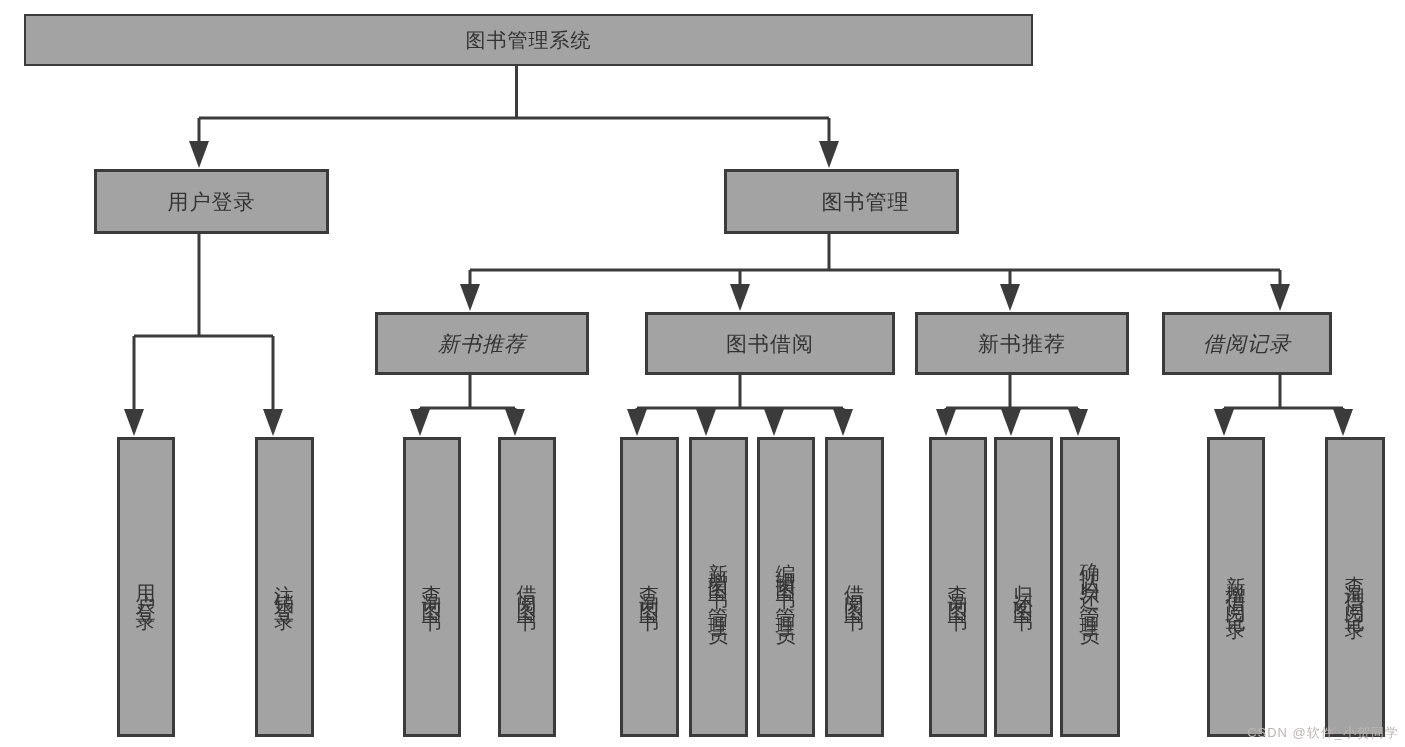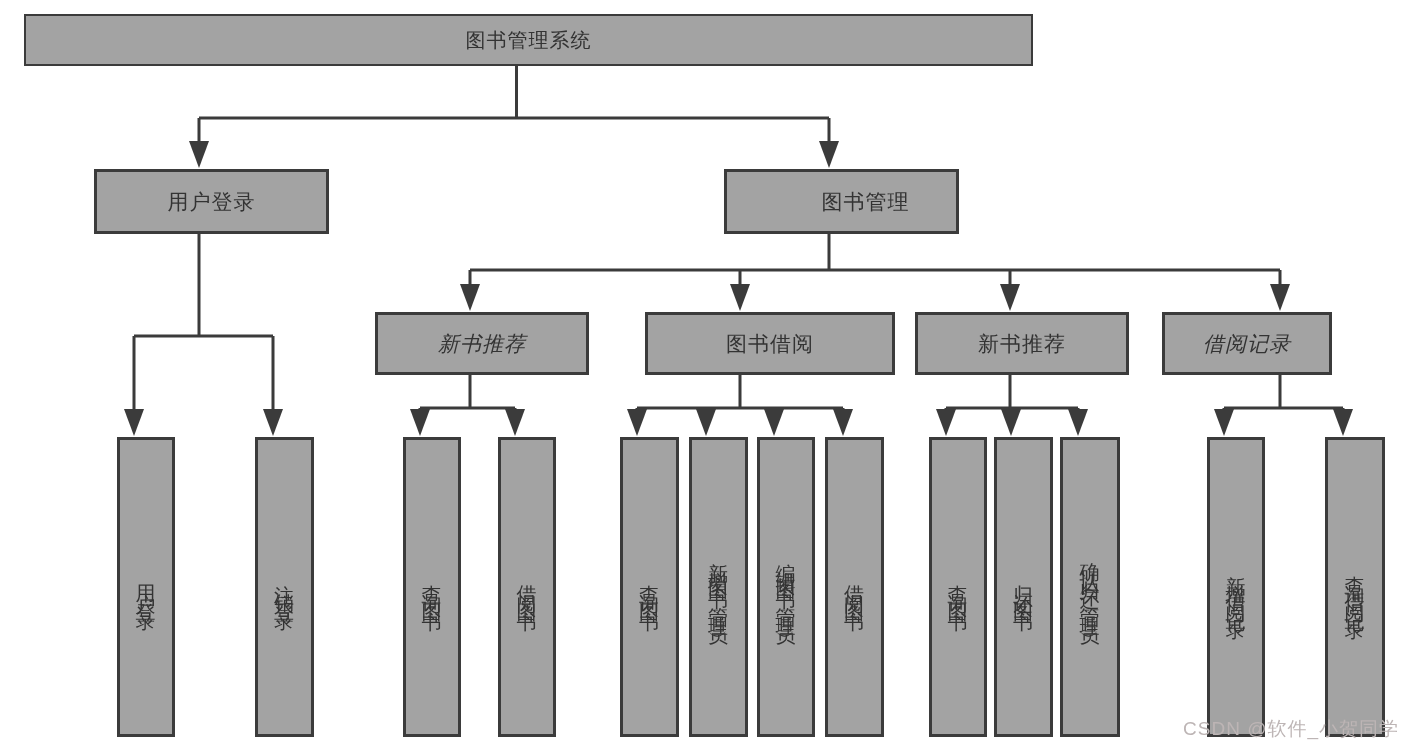--- a/index.html
+++ b/index.html
@@ -14,21 +14,21 @@
     text-align:center;
     margin-left:12px;
   }
   .root{border-width:2px;font-size:20px;letter-spacing:1px;}
   .hlabel{font-size:21px;letter-spacing:1px;}
   .vbox span{
     writing-mode:vertical-rl;text-orientation:mixed;
     font-size:20px;line-height:1.1;letter-spacing:9px;
   }
   .watermark{
-    position:absolute;right:6px;bottom:5px;font-size:19px;
+    position:absolute;right:6px;bottom:5px;font-size:13px;
     color:#bdb5b5;letter-spacing:1px;white-space:nowrap;
   }
 </style>
 </head>
 <body>
 
 <div id="canvas">
 
   <svg id="connectors" width="1405" height="747">
     <g stroke="#3b3b3b" stroke-width="3" fill="none">

